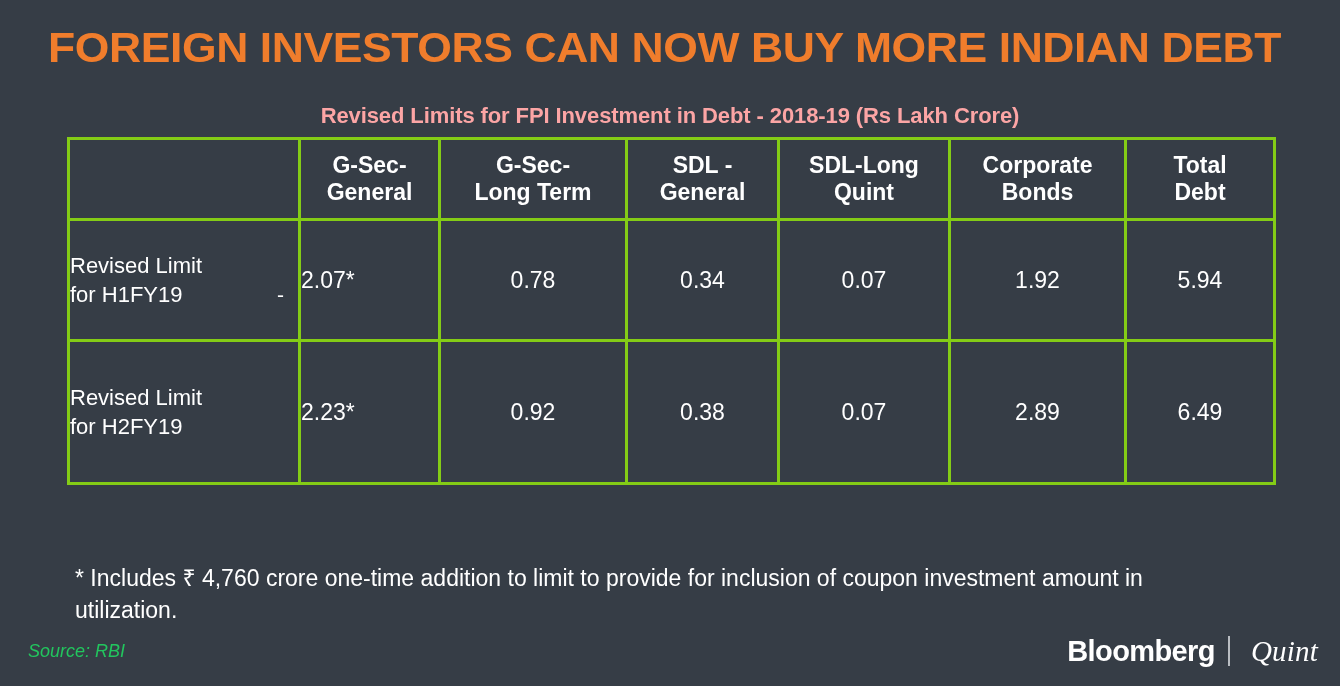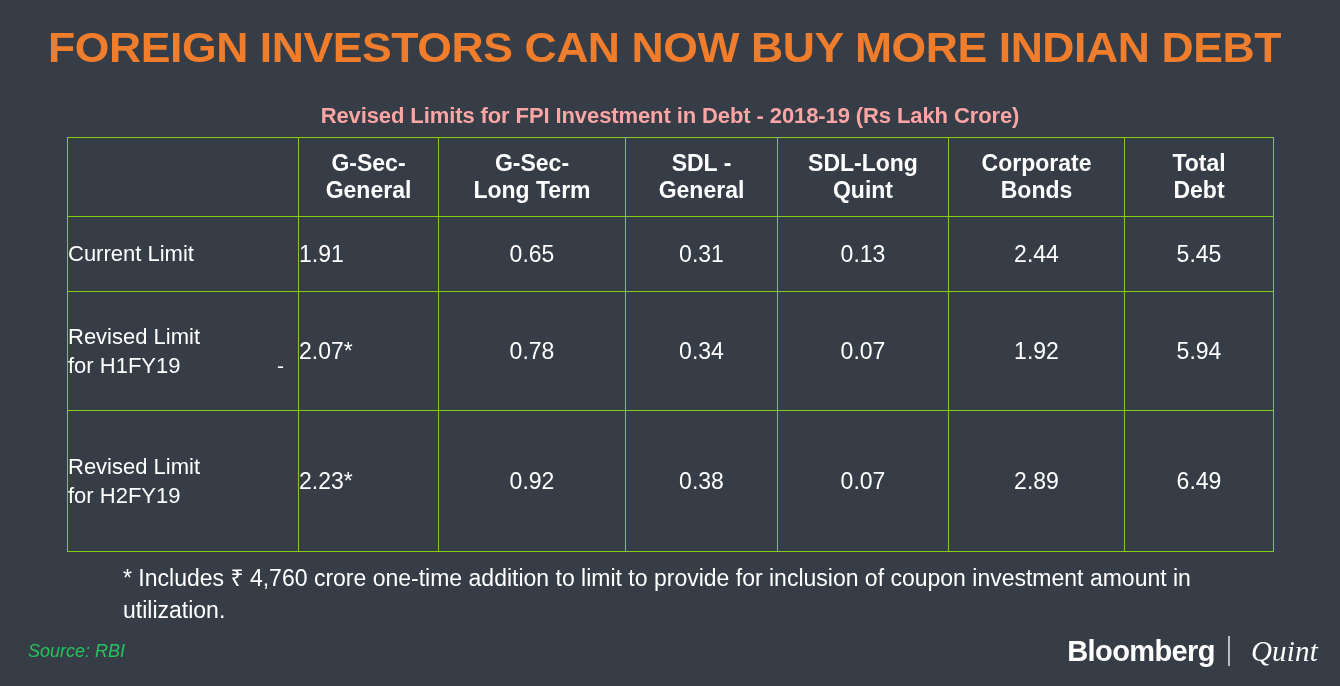--- a/index.html
+++ b/index.html
@@ -49,21 +49,21 @@
   
   #data-table {
     position: absolute;
     left: 67px;
     top: 137px;
     width: 1206px;
     border-collapse: collapse;
     table-layout: fixed;
   }
   #data-table td, #data-table th {
-    border: 1px solid #84cc16;
+    border: 3px solid #84cc16;
     color: #ffffff;
     padding: 0;
     vertical-align: middle;
     font-weight: normal;
     margin-left: 19px;
   }
   
   col.c0 { width: 231px; }
   col.c1 { width: 140px; }
   col.c2 { width: 187px; }
@@ -111,21 +111,20 @@
 
   
   #footnote {
     position: absolute;
     left: 75px;
     top: 563px;
     width: 1120px;
     color: #ffffff;
     font-size: 23px;
     line-height: 1.38;
-    margin-left: 48px;
   }
 
   
   #source {
     position: absolute;
     left: 28px;
     top: 641px;
     color: #22c55e;
     font-size: 18px;
     font-style: italic;
@@ -202,31 +201,20 @@
         <span>Corporate</span><br>
         <span>Bonds</span>
       </th>
       <th>
         <span>Total</span><br>
         <span>Debt</span>
       </th>
     </tr>
   </thead>
   <tbody>
-    <tr class="row-current">
-      <td class="rowlabel">
-        <span class="labeltext">Current Limit</span>
-      </td>
-      <td class="val left-val">1.91</td>
-      <td class="val">0.65</td>
-      <td class="val">0.31</td>
-      <td class="val">0.13</td>
-      <td class="val">2.44</td>
-      <td class="val">5.45</td>
-    </tr>
     <tr class="row-h1">
       <td class="rowlabel">
         <span class="labeltext">Revised Limit</span>
         <span class="labeltext">for H1FY19</span>
         <span class="dash">-</span>
       </td>
       <td class="val left-val">2.07*</td>
       <td class="val">0.78</td>
       <td class="val">0.34</td>
       <td class="val">0.07</td>

